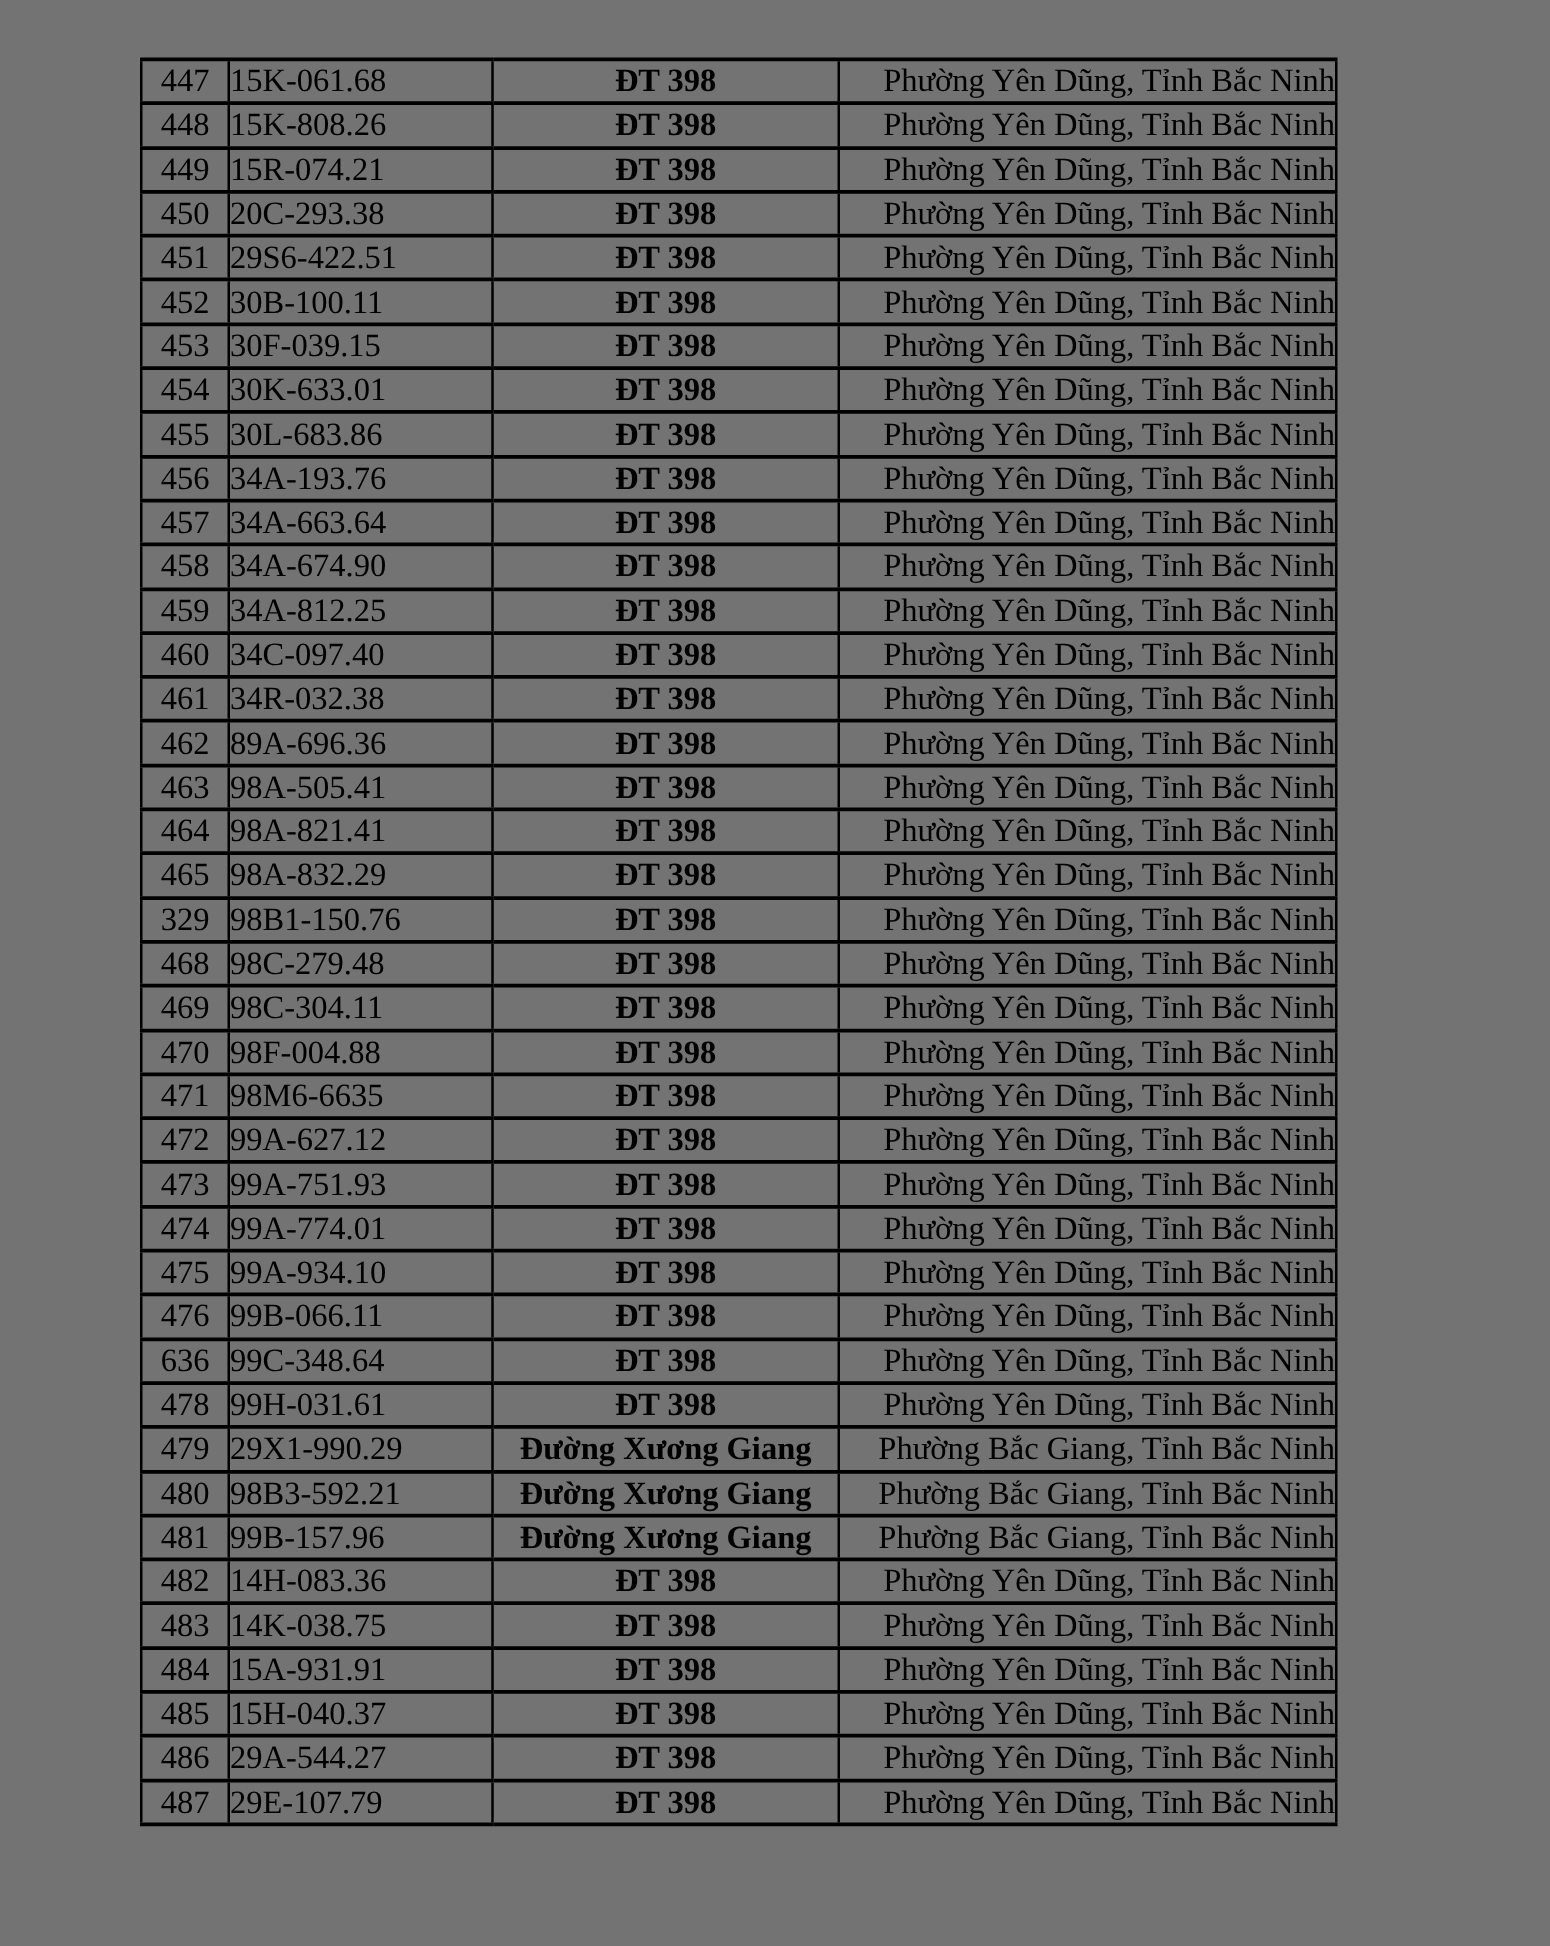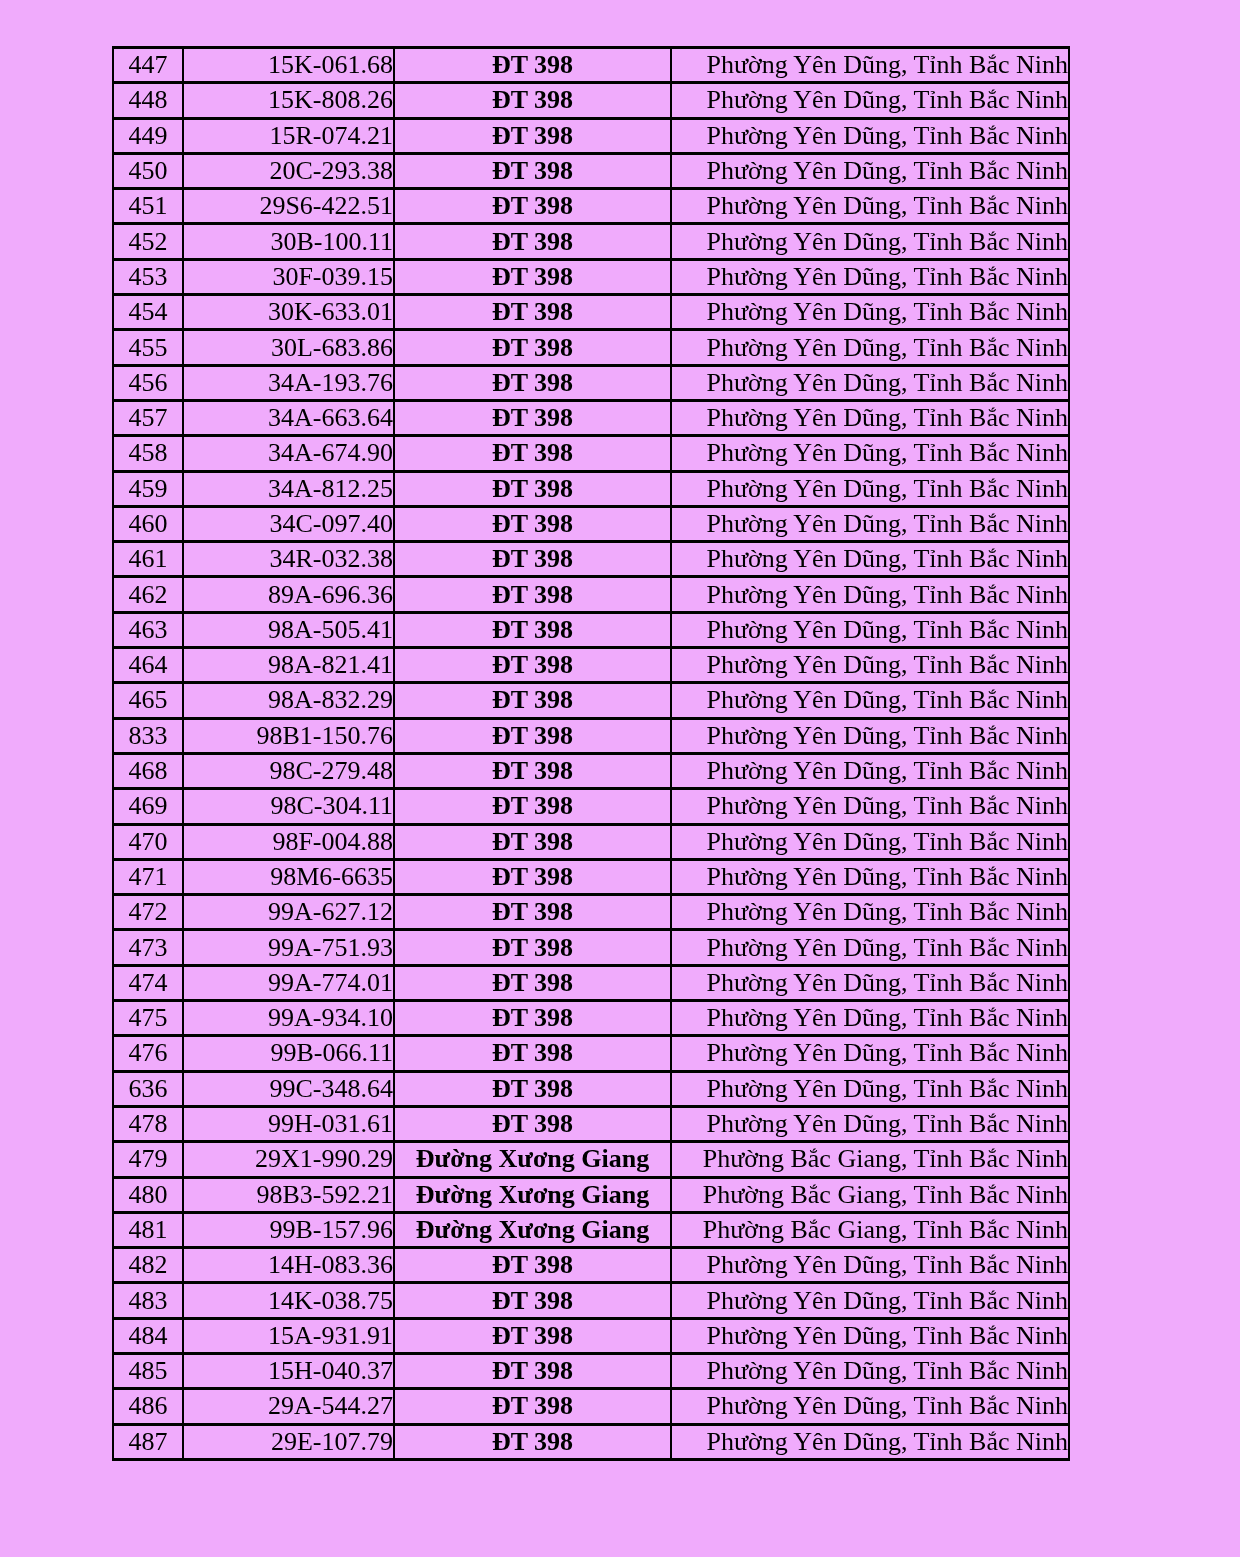--- a/index.html
+++ b/index.html
@@ -13,21 +13,21 @@
     color: #000000;
     font-family: "Liberation Serif", "DejaVu Serif", serif;
     position: relative;
     overflow: hidden;
   }
   .page {
     position: absolute;
     left: 0; top: 0;
     width: 1240px;
     height: 1557px;
-    background: #f0abfc;
+    background: #737373;
   }
   table.doc-table {
     position: absolute;
     left: 112px;
     top: 46px;
     border-collapse: collapse;
     table-layout: fixed;
     width: 956px;
   }
   table.doc-table td {
@@ -38,21 +38,21 @@
     height: 32.3px;
     padding: 0;
     font-size: 26px;
     line-height: 30px;
     white-space: nowrap;
     overflow: hidden;
     vertical-align: middle;
     color: #000000;
   }
   td.c-no     { text-align: center; }
-  td.c-plate  { text-align: right; }
+  td.c-plate  { text-align: left; }
   td.c-street { text-align: center; font-weight: bold; }
   td.c-location { text-align: right; padding-left: 7px; }
 </style>
 </head>
 <body>
 
 <div class="page">
   <table class="doc-table">
     <colgroup>
       <col style="width:70px">
@@ -189,21 +189,21 @@
 
   <tr>
     <td class="c-no">465</td>
     <td class="c-plate">98A-832.29</td>
     <td class="c-street">ĐT 398</td>
     <td class="c-location">Phường Yên Dũng, Tỉnh Bắc Ninh</td>
   </tr>
 
 
   <tr>
-    <td class="c-no">833</td>
+    <td class="c-no">329</td>
     <td class="c-plate">98B1-150.76</td>
     <td class="c-street">ĐT 398</td>
     <td class="c-location">Phường Yên Dũng, Tỉnh Bắc Ninh</td>
   </tr>
 
   <tr>
     <td class="c-no">468</td>
     <td class="c-plate">98C-279.48</td>
     <td class="c-street">ĐT 398</td>
     <td class="c-location">Phường Yên Dũng, Tỉnh Bắc Ninh</td>

